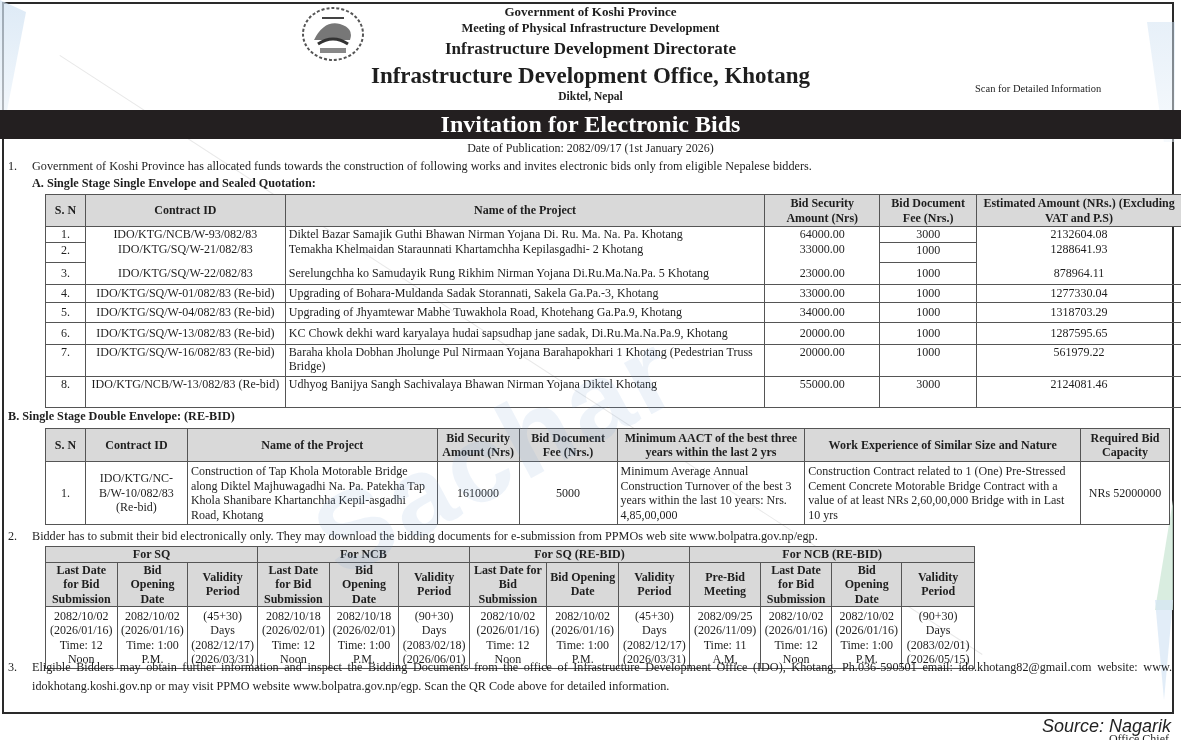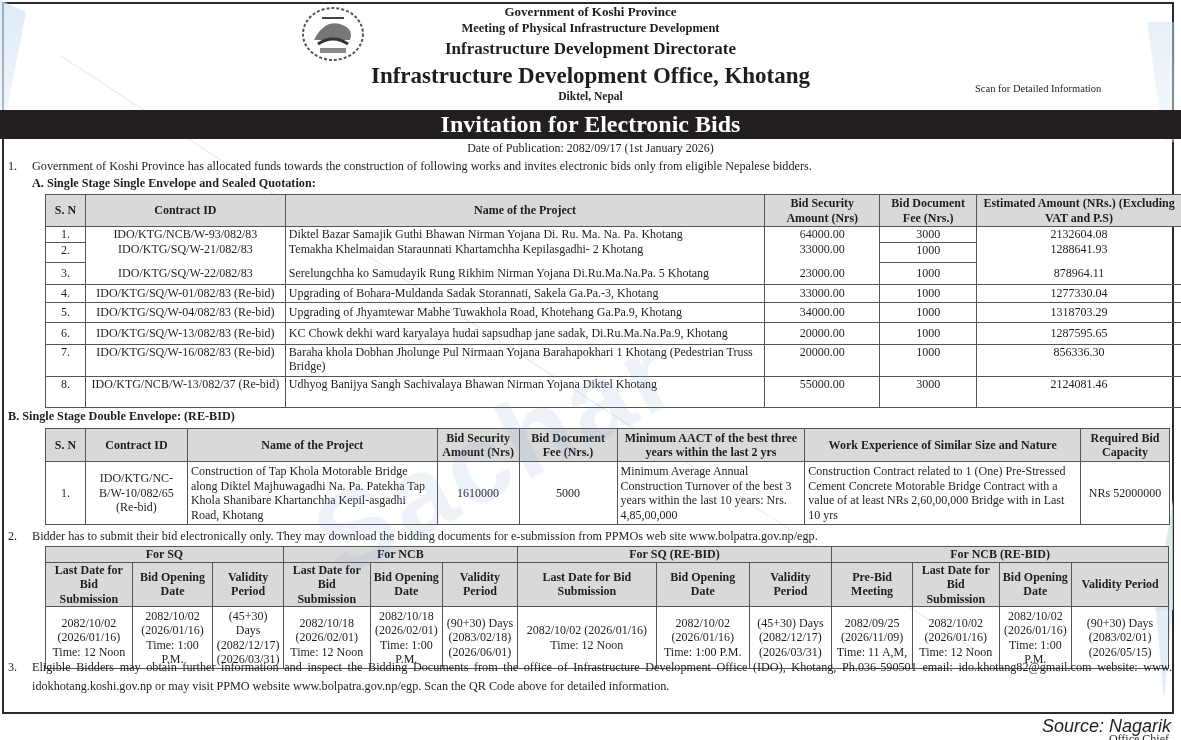--- a/index.html
+++ b/index.html
@@ -141,25 +141,25 @@
     <td>20000.00</td>
     <td>1000</td>
     <td>1287595.65</td>
   </tr>
   <tr style="height:32px;">
     <td style="vertical-align:top">7.</td>
     <td style="vertical-align:top">IDO/KTG/SQ/W-16/082/83 (Re-bid)</td>
     <td class="l" style="vertical-align:top">Baraha khola Dobhan Jholunge Pul Nirmaan Yojana Barahapokhari 1 Khotang (Pedestrian Truss Bridge)</td>
     <td style="vertical-align:top">20000.00</td>
     <td style="vertical-align:top">1000</td>
-    <td style="vertical-align:top">856336.30</td>
+    <td style="vertical-align:top">561979.22</td>
   </tr>
   <tr style="height:31px;">
     <td style="vertical-align:top">8.</td>
-    <td style="vertical-align:top">IDO/KTG/NCB/W-13/082/37 (Re-bid)</td>
+    <td style="vertical-align:top">IDO/KTG/NCB/W-13/082/83 (Re-bid)</td>
     <td class="l" style="vertical-align:top">Udhyog Banijya Sangh Sachivalaya Bhawan Nirman Yojana Diktel Khotang</td>
     <td style="vertical-align:top">55000.00</td>
     <td style="vertical-align:top">3000</td>
     <td style="vertical-align:top">2124081.46</td>
   </tr>
 </tbody>
   </table>
 
 <div class="sec" style="left:8px; top:409px;">B.   Single Stage Double Envelope: (RE-BID)</div>
 
@@ -180,37 +180,37 @@
     <th>Contract ID</th>
     <th>Name of the Project</th>
     <th>Bid Security Amount (Nrs)</th>
     <th>Bid Document Fee (Nrs.)</th>
     <th>Minimum AACT of the best three years within the last 2 yrs</th>
     <th>Work Experience of Similar Size and Nature</th>
     <th>Required Bid Capacity</th>
   </tr>
   <tr style="height:63px;">
     <td>1.</td>
-    <td>IDO/KTG/NC-B/W-10/082/65 (Re-bid)</td>
+    <td>IDO/KTG/NC-B/W-10/082/83 (Re-bid)</td>
     <td class="l">Construction of Tap Khola Motorable Bridge along Diktel Majhuwagadhi Na. Pa. Patekha Tap Khola Shanibare Khartanchha Kepil-asgadhi Road, Khotang</td>
     <td>1610000</td>
     <td>5000</td>
     <td class="l">Minimum Average Annual Construction Turnover of the best 3 years within the last 10 years: Nrs. 4,85,00,000</td>
     <td class="l">Construction Contract related to 1 (One) Pre-Stressed Cement Concrete Motorable Bridge Contract with a value of at least NRs 2,60,00,000 Bridge with in Last 10 yrs</td>
     <td>NRs 52000000</td>
   </tr>
 </tbody>
   </table>
 
 <div class="para" style="top:528px;">
   <span class="num">2.</span>
   <span class="txt">Bidder has to submit their bid electronically only. They may download the bidding documents for e-submission from PPMOs web site www.bolpatra.gov.np/egp.</span>
 </div>
 
-<table style="left:32px; top:546px; width:1124px;">
+<table style="left:32px; top:546px; width:930px;">
   <colgroup>
     <col style="width:86px">
       <col style="width:80px">
       <col style="width:70px">
     <col style="width:86px">
       <col style="width:72px">
       <col style="width:74px">
     <col style="width:138px">
       <col style="width:92px">
       <col style="width:82px">

